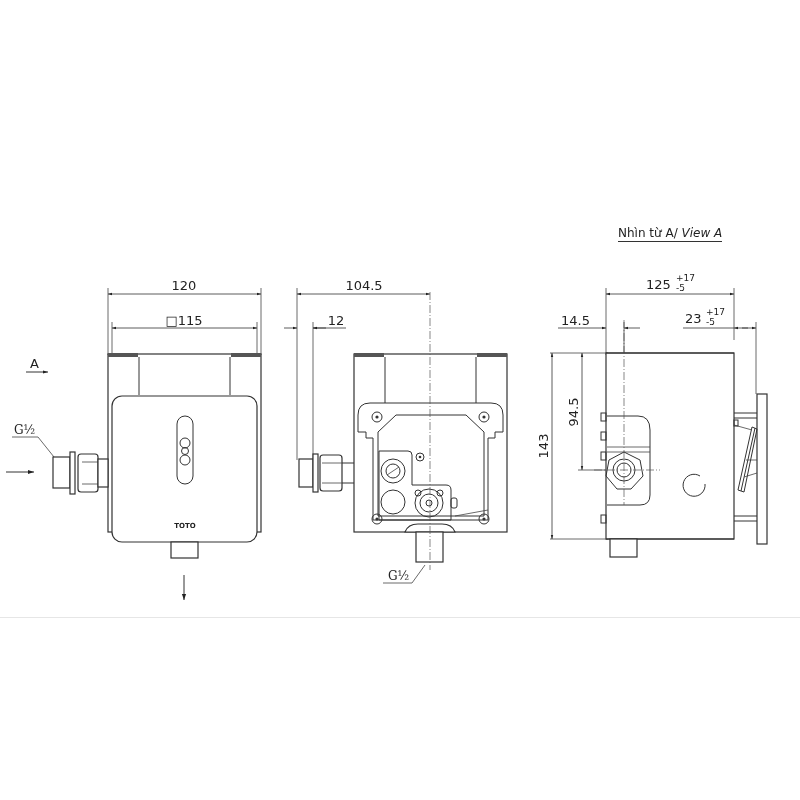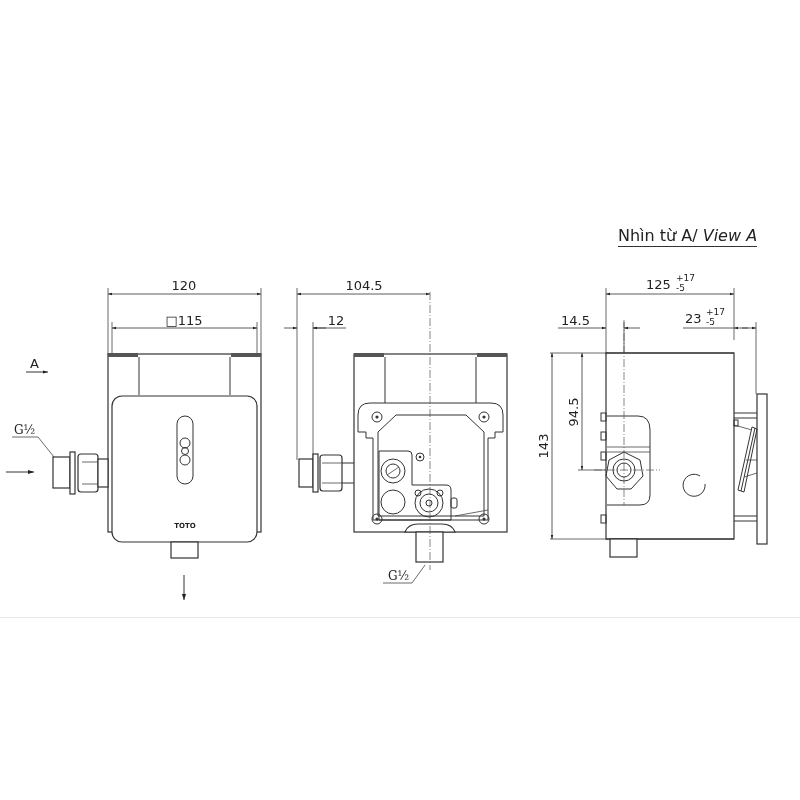--- a/index.html
+++ b/index.html
@@ -6,21 +6,21 @@
     body { width: 800px; height: 800px; position: relative; overflow: hidden; font-family: "DejaVu Sans", sans-serif; }
     svg { position: absolute; left: 0; top: 0; }
     .ln { stroke: #333; stroke-width: 1; fill: none; }
     .thin { stroke: #444; stroke-width: 0.8; fill: none; }
     .body { stroke: #333; stroke-width: 1.2; fill: #fff; }
     .dash { stroke: #555; stroke-width: 0.7; stroke-dasharray: 8 2 1 2; fill: none; }
     .dim { stroke: #333; stroke-width: 0.8; fill: none; }
     .txt { font-family: "DejaVu Sans", sans-serif; font-size: 13px; fill: #222; }
     .txt-sm { font-family: "DejaVu Sans", sans-serif; font-size: 9px; fill: #222; }
     .lbl { font-family: "DejaVu Serif", serif; font-size: 12px; fill: #222; }
-    .view-title { position: absolute; left: 618px; top: 226px; font-family: "DejaVu Sans", sans-serif; font-size: 16px; color: #222; border-bottom: 1px solid #333; padding-bottom: 1px; white-space: nowrap; }
+    .view-title { position: absolute; left: 618px; top: 226px; font-family: "DejaVu Sans", sans-serif; font-size: 12px; color: #222; border-bottom: 1px solid #333; padding-bottom: 1px; white-space: nowrap; }
     .view-title i { font-style: italic; }
     .sep { position: absolute; left: 0; top: 617px; width: 800px; height: 1px; background: #e6e6e6; }
   </style>
 </head>
 <body>
 
 <div class="view-title">
   <span>Nhìn từ A/</span>
   <i>View A</i>
 </div>

